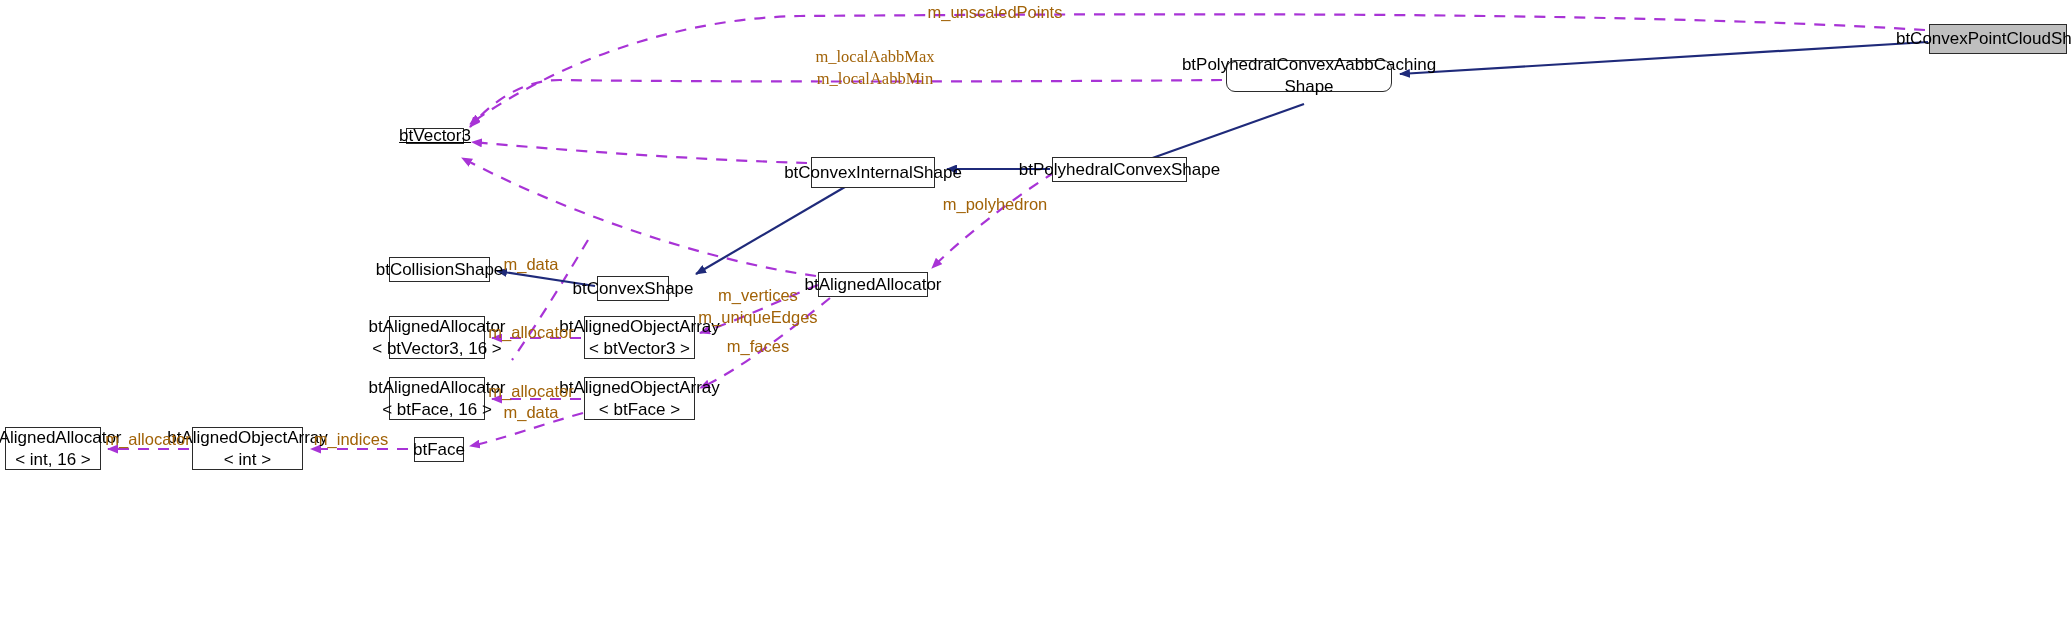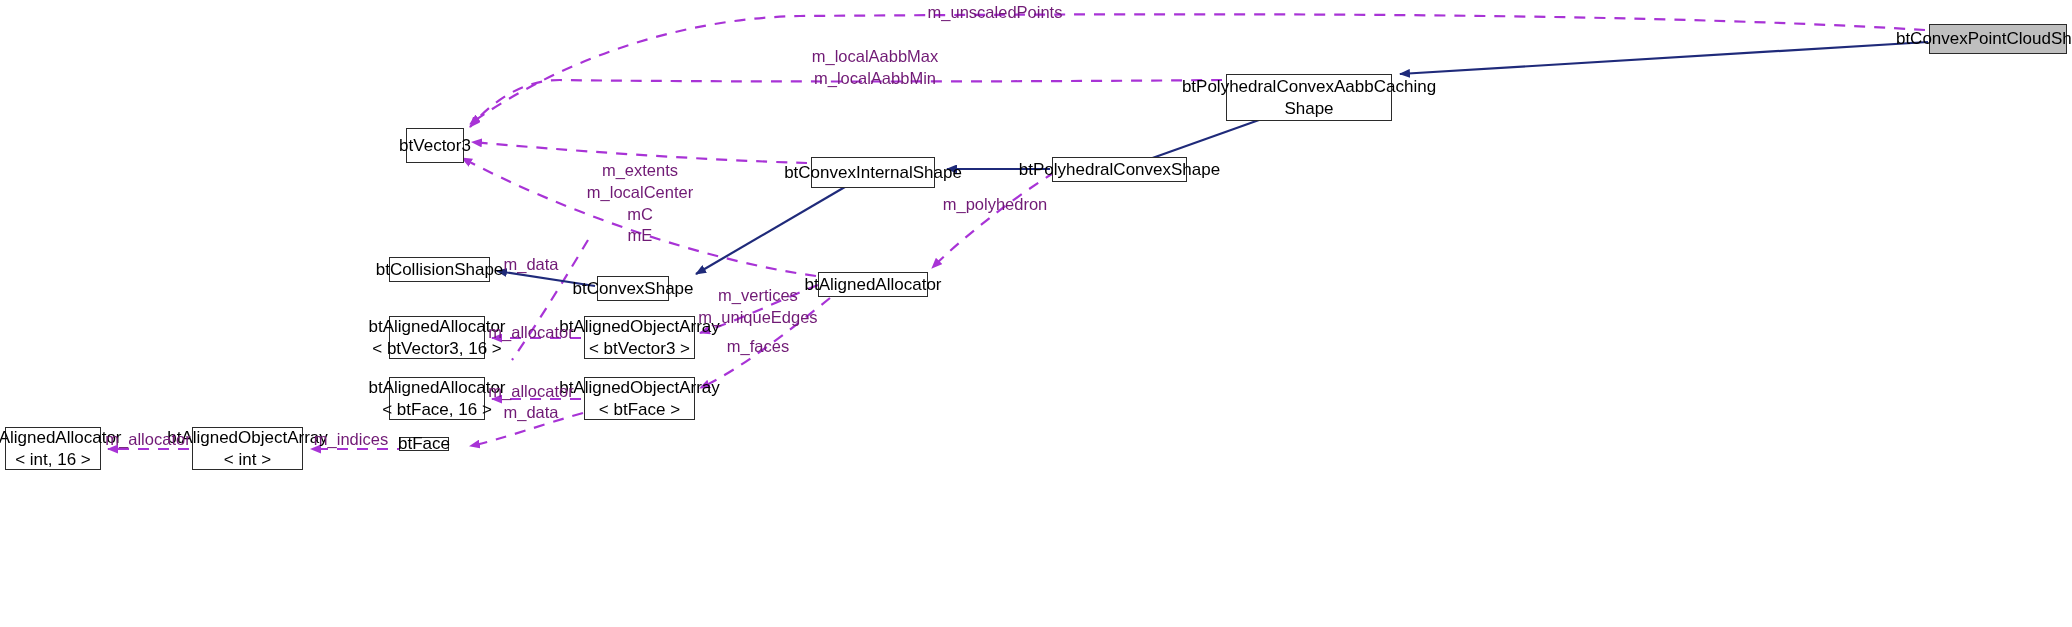--- a/index.html
+++ b/index.html
@@ -40,21 +40,21 @@
   }
   .node.highlight {
     background: #bfbfbf;
   }
   .node .line2 {
     display: block;
   }
   .edge-label {
     position: absolute;
     font-size: 16.5px;
-    color: #701a75;
+    color: #a16207;
     white-space: nowrap;
     z-index: 6;
     text-align: center;
     background: transparent;
   }
   .edge-label .lbl-line { display: block; line-height: 1.32; }
 </style>
 </head>
 <body>
 
@@ -136,26 +136,26 @@
     </g>
     <g>
       <path d="M595,286 L497,271" fill="none" stroke="#1f2a7a" stroke-width="2.2" marker-end="url(#arrow-inherit)"></path>
     </g>
   </svg>
 
   <div class="node highlight" style="left:1929px; top:24px; width:138px; height:30px;">
     <span class="line1">btConvexPointCloudShape</span>
   </div>
 
-  <div class="node" style="left:1226px; top:74px; width:166px; height:47px;">
+  <div class="node" style="left:1226px; top:60px; width:166px; height:32px;border-radius:9px;">
     <span class="line1">btPolyhedralConvexAabbCaching</span>
     <span class="line2">Shape</span>
   </div>
 
-  <div class="node" style="left:406px; top:128px; width:58px; height:35px;">
+  <div class="node" style="left:406px; top:128px; width:58px; height:16px;text-decoration:underline;">
     <span class="line1">btVector3</span>
   </div>
 
   <div class="node" style="left:811px; top:157px; width:124px; height:31px;">
     <span class="line1">btConvexInternalShape</span>
   </div>
 
   <div class="node" style="left:1052px; top:157px; width:135px; height:25px;text-align:center;">
     <span class="line1">btPolyhedralConvexShape</span>
   </div>
@@ -195,40 +195,34 @@
   <div class="node" style="left:5px; top:427px; width:96px; height:43px;">
     <span class="line1">btAlignedAllocator</span>
     <span class="line2">&lt; int, 16 &gt;</span>
   </div>
 
   <div class="node" style="left:192px; top:427px; width:111px; height:43px;">
     <span class="line1">btAlignedObjectArray</span>
     <span class="line2">&lt; int &gt;</span>
   </div>
 
-  <div class="node" style="left:399px; top:437px; width:50px; height:14px;">
+  <div class="node" style="left:414px; top:437px; width:50px; height:25px;">
     <span class="line1">btFace</span>
   </div>
 
   <div class="edge-label" style="left:995px; top:2px; transform:translateX(-50%);">
     <span class="lbl-line">m_unscaledPoints</span>
   </div>
 
-  <div class="edge-label" style="left:875px; top:46px; transform:translateX(-50%);">
+  <div class="edge-label" style="left:875px; top:46px; transform:translateX(-50%);font-family:Liberation Serif, serif;">
     <span class="lbl-line">m_localAabbMax</span>
     <span class="lbl-line">m_localAabbMin</span>
   </div>
 
 
-  <div class="edge-label" style="left:640px; top:160px; transform:translateX(-50%);">
-    <span class="lbl-line">m_extents</span>
-    <span class="lbl-line">m_localCenter</span>
-    <span class="lbl-line">mC</span>
-    <span class="lbl-line">mE</span>
-  </div>
 
   <div class="edge-label" style="left:995px; top:194px; transform:translateX(-50%);">
     <span class="lbl-line">m_polyhedron</span>
   </div>
 
   <div class="edge-label" style="left:531px; top:254px; transform:translateX(-50%);">
     <span class="lbl-line">m_data</span>
   </div>
 
   <div class="edge-label" style="left:758px; top:285px; transform:translateX(-50%);">

